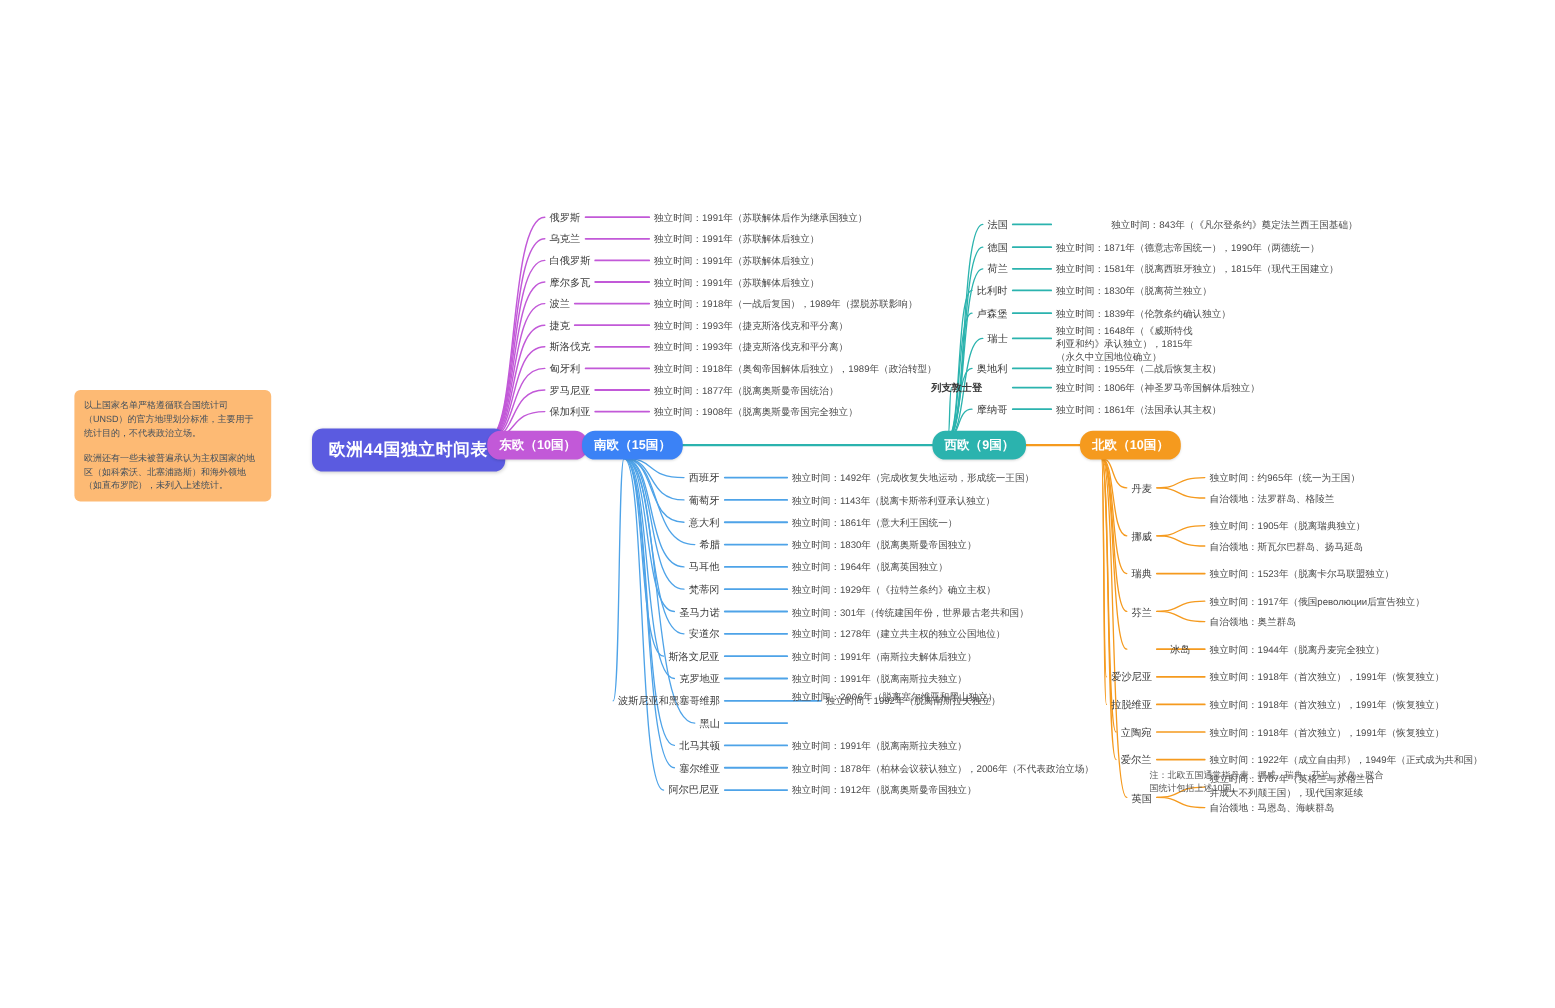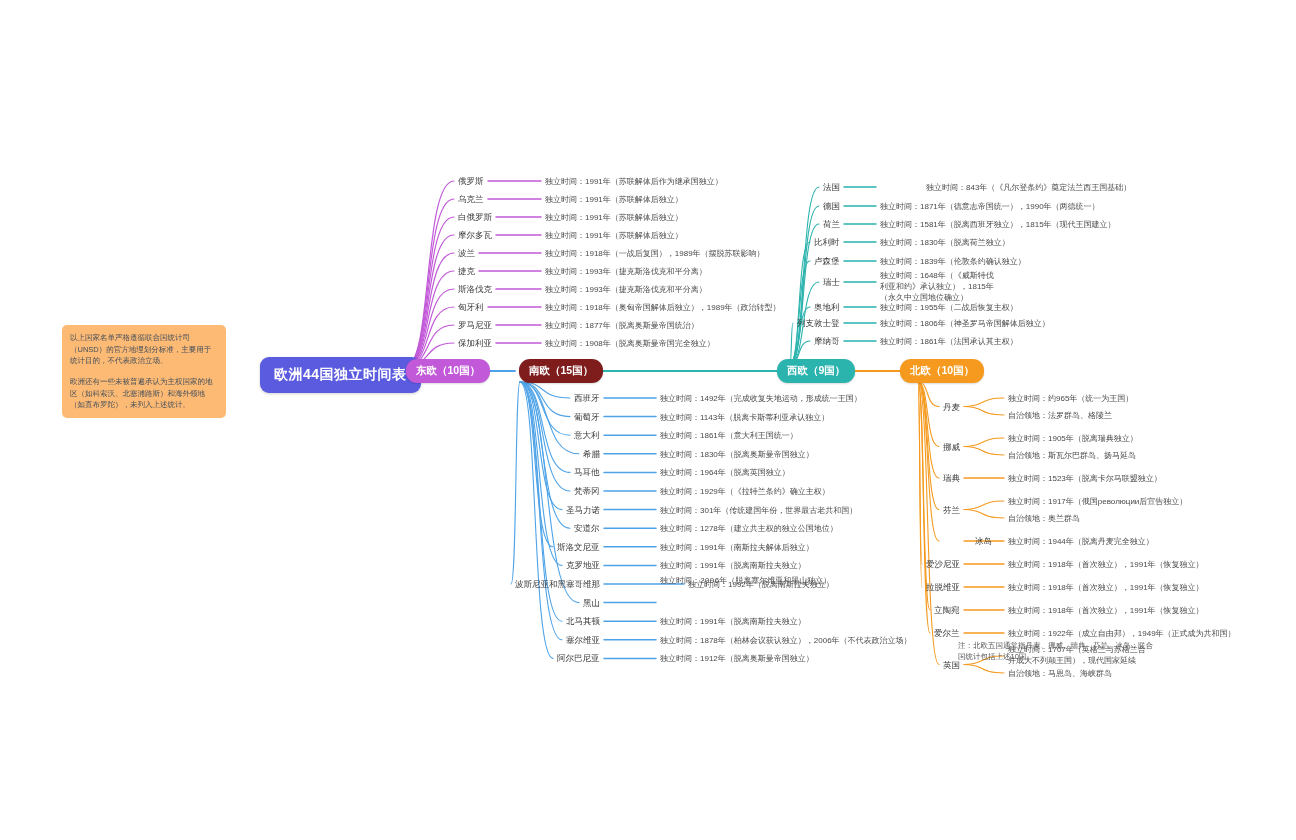--- a/index.html
+++ b/index.html
@@ -19,21 +19,21 @@
     box-shadow:0 1px 3px rgba(0,0,0,.18);white-space:nowrap;z-index:5;
   }
 
   
   .region{
     position:absolute;border-radius:11px;color:#fff;
     font-size:10.5px;font-weight:bold;padding:5px 10px;white-space:nowrap;z-index:5;
     box-shadow:0 1px 2px rgba(0,0,0,.14);
   }
   .region.east {left:406px;top:359px;background:#c259d8;}
-  .region.south{left:519px;top:359px;background:#7f1d1d;}
+  .region.south{left:485px;top:359px;background:#3b82f6;}
   .region.west {left:777px;top:359px;background:#2bb3ae;}
   .region.north{left:900px;top:359px;background:#f59a1e;}
 
   
   .leaf{position:absolute;white-space:nowrap;font-size:8.5px;color:#3a3a3a;z-index:4;}
   .desc{position:absolute;white-space:nowrap;font-size:8px;color:#4a4a4a;z-index:4;}
   .desc.wrap{white-space:normal;width:112px;line-height:1.35;}
 
   
   .note-box{
@@ -223,21 +223,21 @@
       <div class="leaf" style="left: 823px; top: 219px;">荷兰</div>
       <div class="desc" style="left: 880px; top: 219px;">独立时间：1581年（脱离西班牙独立），1815年（现代王国建立）</div>
       <div class="leaf" style="left: 814px; top: 237px;">比利时</div>
       <div class="desc" style="left: 880px; top: 237px;">独立时间：1830年（脱离荷兰独立）</div>
       <div class="leaf" style="left: 814px; top: 256px;">卢森堡</div>
       <div class="desc" style="left: 880px; top: 256px;">独立时间：1839年（伦敦条约确认独立）</div>
       <div class="leaf" style="left: 823px; top: 277px;">瑞士</div>
       <div class="desc wrap" style="left: 880px; top: 271px; width: 116px;">独立时间：1648年（《威斯特伐利亚和约》承认独立），1815年（永久中立国地位确立）</div>
       <div class="leaf" style="left: 814px; top: 302px;">奥地利</div>
       <div class="desc" style="left: 880px; top: 302px;">独立时间：1955年（二战后恢复主权）</div>
-      <div class="leaf" style="left: 797px; top: 318px;">列支敦士登</div>
+      <div class="leaf" style="left: 776px; top: 318px; font-weight: bold;">列支敦士登</div>
       <div class="desc" style="left: 880px; top: 318px;">独立时间：1806年（神圣罗马帝国解体后独立）</div>
       <div class="leaf" style="left: 814px; top: 336px;">摩纳哥</div>
       <div class="desc" style="left: 880px; top: 336px;">独立时间：1861年（法国承认其主权）</div>
       <div class="leaf" style="left: 943px; top: 401.5px;">丹麦</div>
       <div class="desc" style="left: 1008px; top: 393px;">独立时间：约965年（统一为王国）</div>
       <div class="desc" style="left: 1008px; top: 410px;">自治领地：法罗群岛、格陵兰</div>
       <div class="leaf" style="left: 943px; top: 441.5px;">挪威</div>
       <div class="desc" style="left: 1008px; top: 433px;">独立时间：1905年（脱离瑞典独立）</div>
       <div class="desc" style="left: 1008px; top: 450px;">自治领地：斯瓦尔巴群岛、扬马延岛</div>
       <div class="leaf" style="left: 943px; top: 473px;">瑞典</div>

